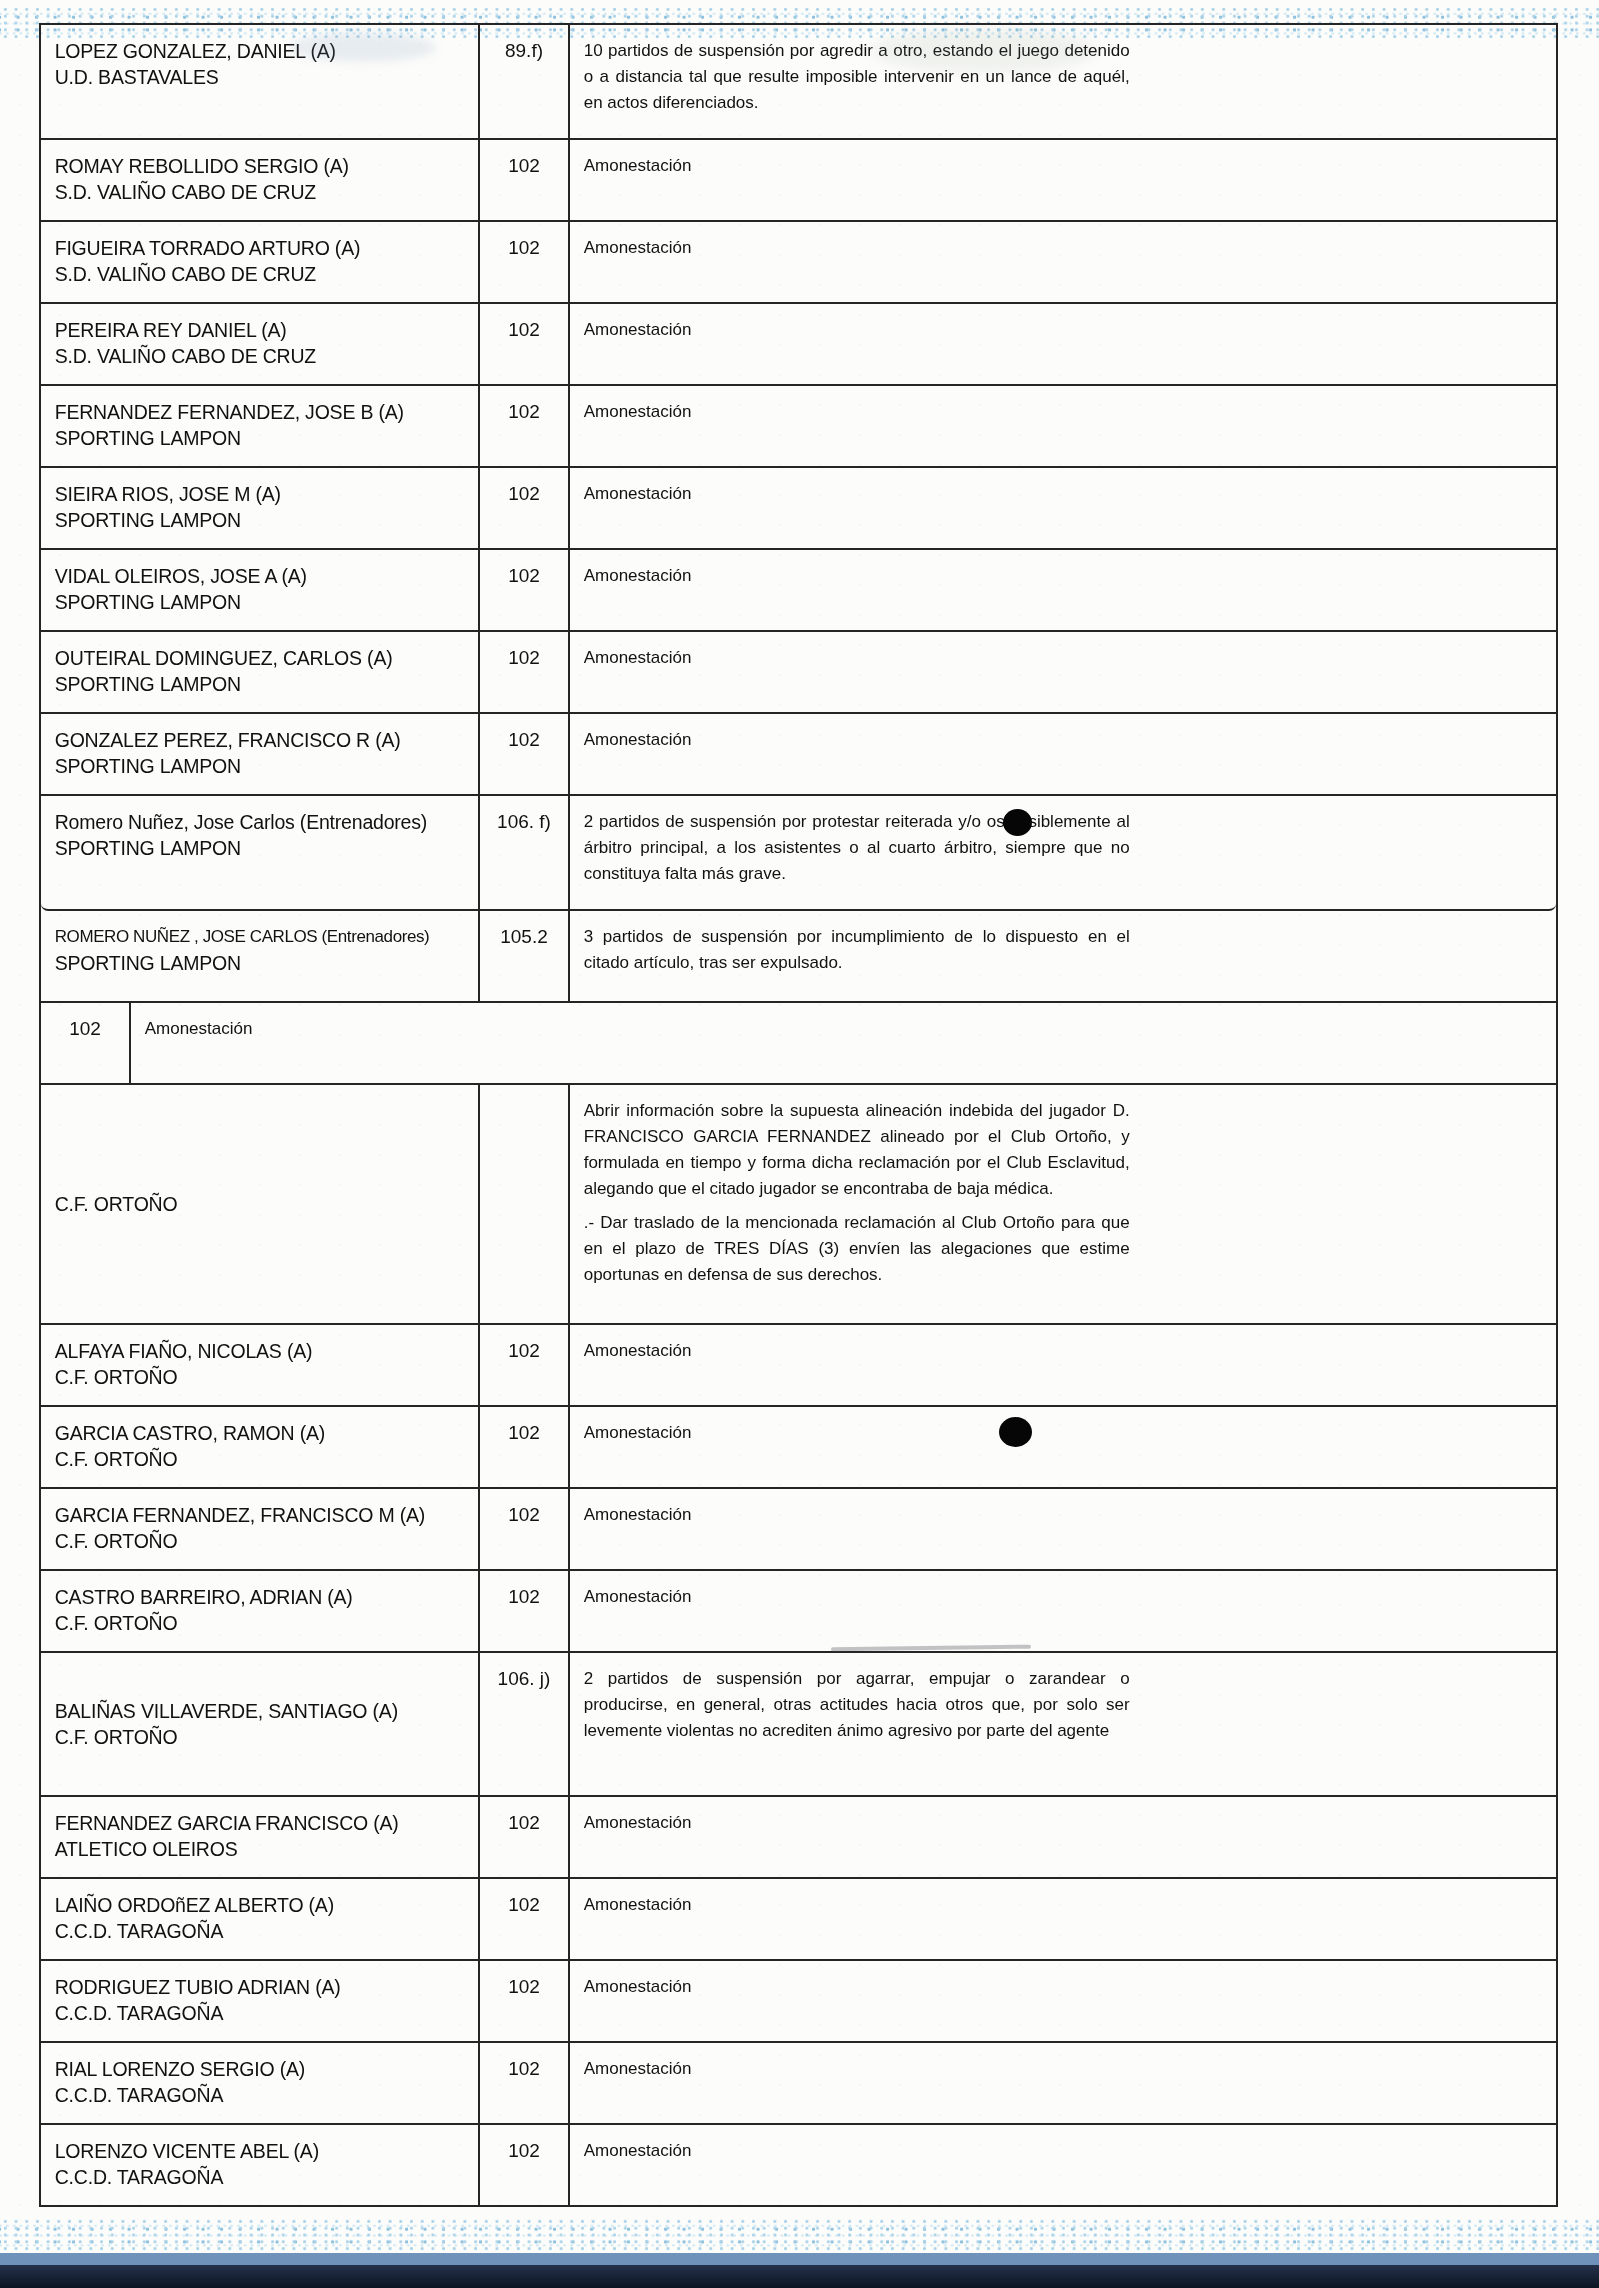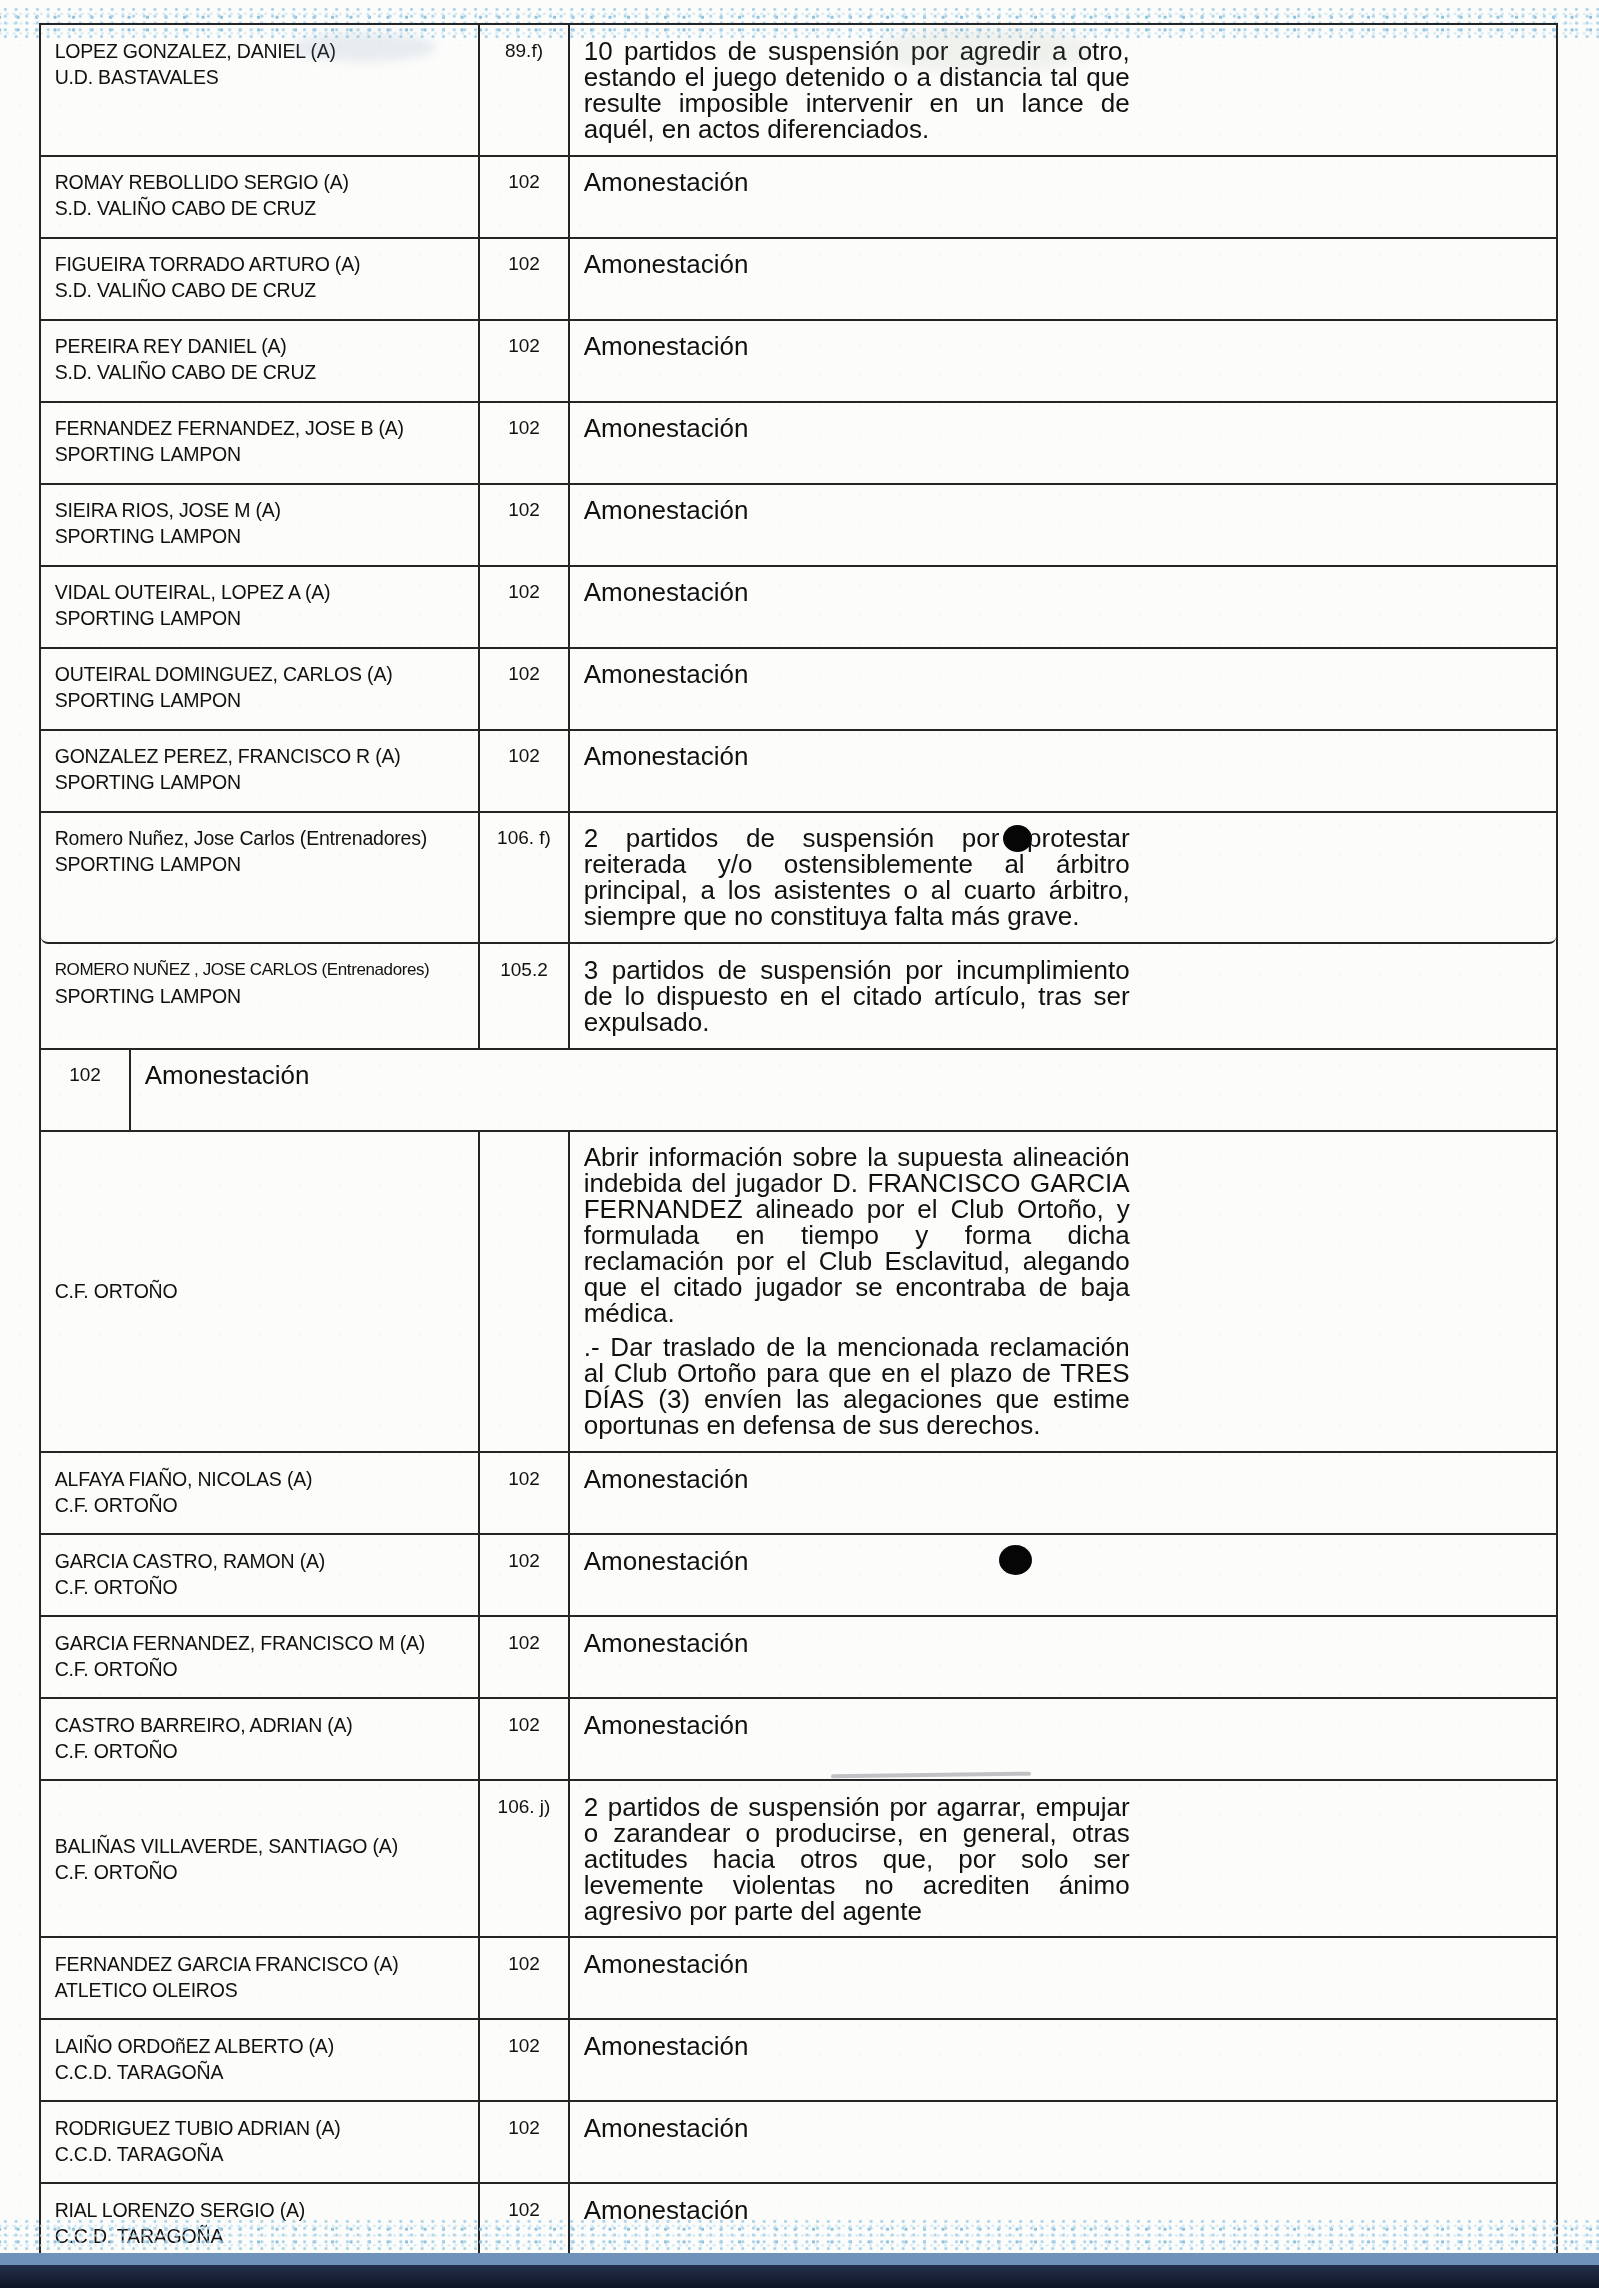--- a/index.html
+++ b/index.html
@@ -45,21 +45,21 @@
       font-size: 19.5px; line-height: 26px; letter-spacing: -0.2px;
       overflow: hidden;
     }
     .name-cell.shrink-name [data-name="person-name"] { font-size: 17px; letter-spacing: -0.4px; white-space: nowrap; }
     .name-cell.vcenter { display: flex; flex-direction: column; justify-content: center; }
     .article-cell {
       width: 90px; border-right: 2.9px solid #252525;
       text-align: center; font-size: 19px; line-height: 26px;
     }
     .desc-cell { flex: 1; position: relative; }
-    .desc-text { width: 546px; font-size: 26px; line-height: 26px; text-align: justify; }
+    .desc-text { width: 546px; font-size: 17px; line-height: 26px; text-align: justify; }
     .desc-text > div + div { margin-top: 8px; }
     .ink-dot { position: absolute; background: #060606; border-radius: 50%; }
     .smudge { position: absolute; border-radius: 50%; pointer-events: none; }
     .smudge.blue { background: rgba(125,158,192,.16); filter: blur(4.9px); }
     .smudge.green { background: rgba(125,150,125,.10); filter: blur(5.9px); }
     .smudge-line {
       position: absolute; height: 3.9px; border-radius: 2.9px;
       background: rgba(125,125,130,.45); transform: rotate(-0.8deg);
     }
   </style>
@@ -138,21 +138,21 @@
     </div>
     <div class="cell article-cell" data-name="article-number">102</div>
     <div class="cell desc-cell" data-name="desc-cell">
       <div class="desc-text" data-name="sanction-description">
             <div data-name="sanction-paragraph">Amonestación</div>
           </div>
     </div>
   </div>
       <div class="row" data-name="table-row">
     <div class="cell name-cell" data-name="name-cell">
-      <div data-name="person-name">VIDAL OUTEIRAL, LOPEZ A (A)</div>
+      <div data-name="person-name">VIDAL OLEIROS, JOSE A (A)</div>
       <div data-name="club-name">SPORTING LAMPON</div>
     </div>
     <div class="cell article-cell" data-name="article-number">102</div>
     <div class="cell desc-cell" data-name="desc-cell">
       <div class="desc-text" data-name="sanction-description">
             <div data-name="sanction-paragraph">Amonestación</div>
           </div>
     </div>
   </div>
       <div class="row" data-name="table-row">

